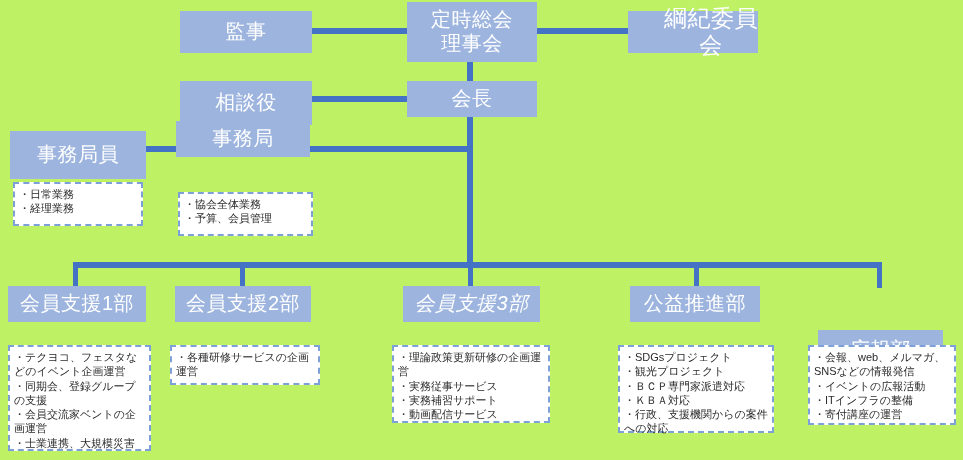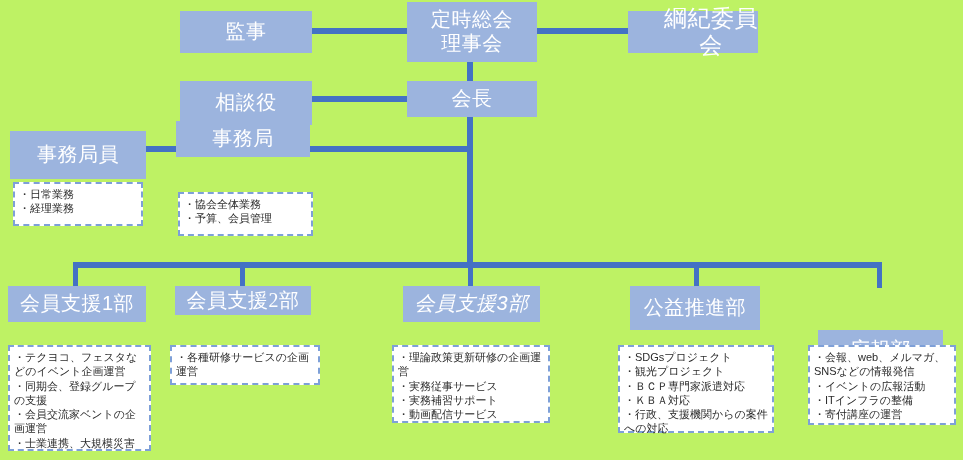--- a/index.html
+++ b/index.html
@@ -92,25 +92,25 @@
   <div class="node t20" style="left:10px;top:131px;width:136px;height:48px;">事務局員</div>
 
   <div class="note" style="left:13px;top:182px;width:130px;height:44px;">・日常業務
 ・経理業務</div>
 
   <div class="note" style="left:178px;top:182px;width:135px;height:44px;margin-top:10px;">・協会全体業務
 ・予算、会員管理</div>
 
   <div class="node t20" style="left:8px;top:286px;width:138px;height:36px;">会員支援1部</div>
 
-  <div class="node t20" style="left:175px;top:286px;width:136px;height:29px;font-family:Liberation Serif, serif;">会員支援2部</div>
+  <div class="node t20" style="left:175px;top:286px;width:136px;height:36px;">会員支援2部</div>
 
   <div class="node t20" style="left:403px;top:286px;width:137px;height:36px;font-style:italic;">会員支援3部</div>
 
-  <div class="node t20" style="left:630px;top:286px;width:130px;height:44px;">公益推進部</div>
+  <div class="node t20" style="left:630px;top:286px;width:130px;height:36px;">公益推進部</div>
 
   <div class="node t20" style="left:818px;top:282px;width:125px;height:40px;margin-top:48px;">広報部</div>
 
   <div class="note" style="left:8px;top:345px;width:143px;height:106px;">・テクヨコ、フェスタなどのイベント企画運営
 ・同期会、登録グループの支援
 ・会員交流家ベントの企画運営
 ・士業連携、大規模災害</div>
 
   <div class="note" style="left:170px;top:345px;width:150px;height:40px;">・各種研修サービスの企画運営</div>
 

